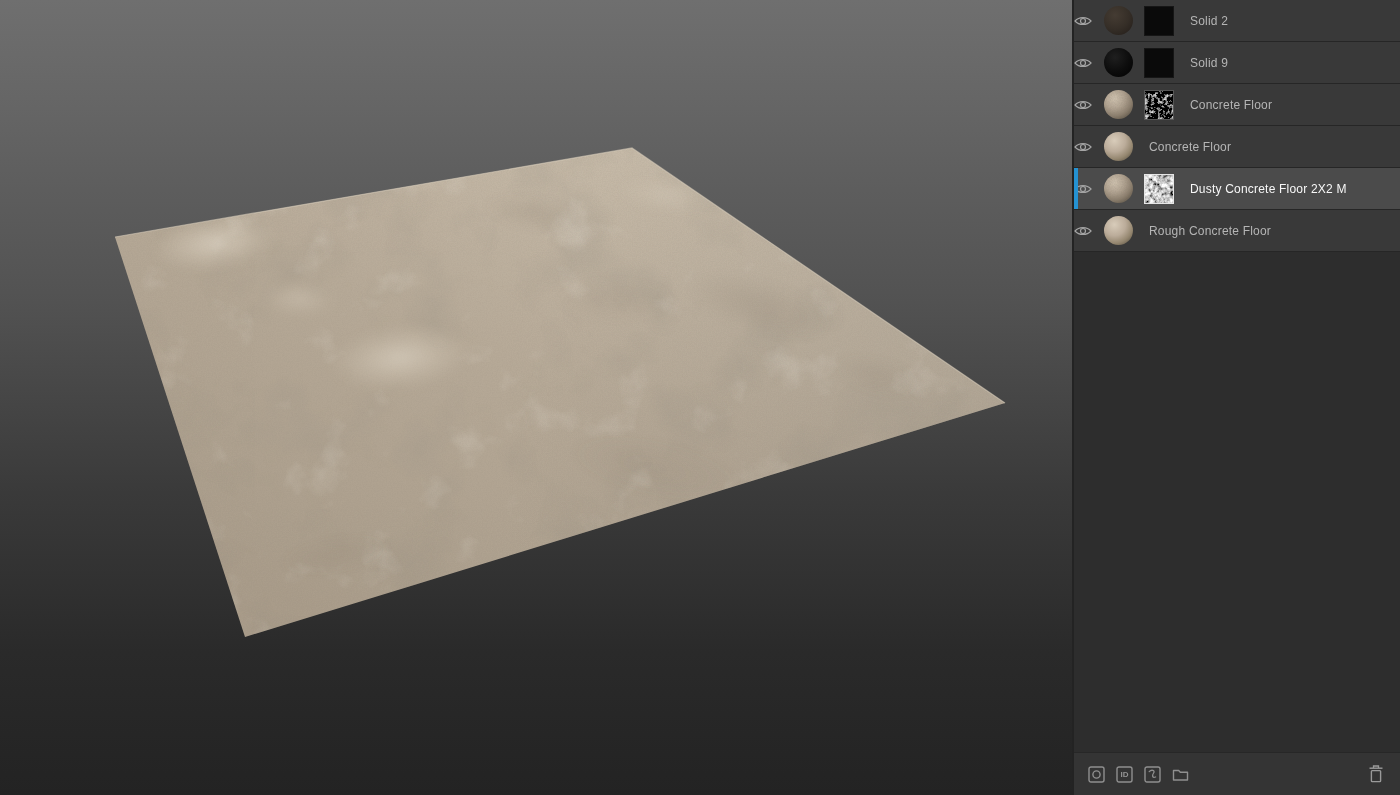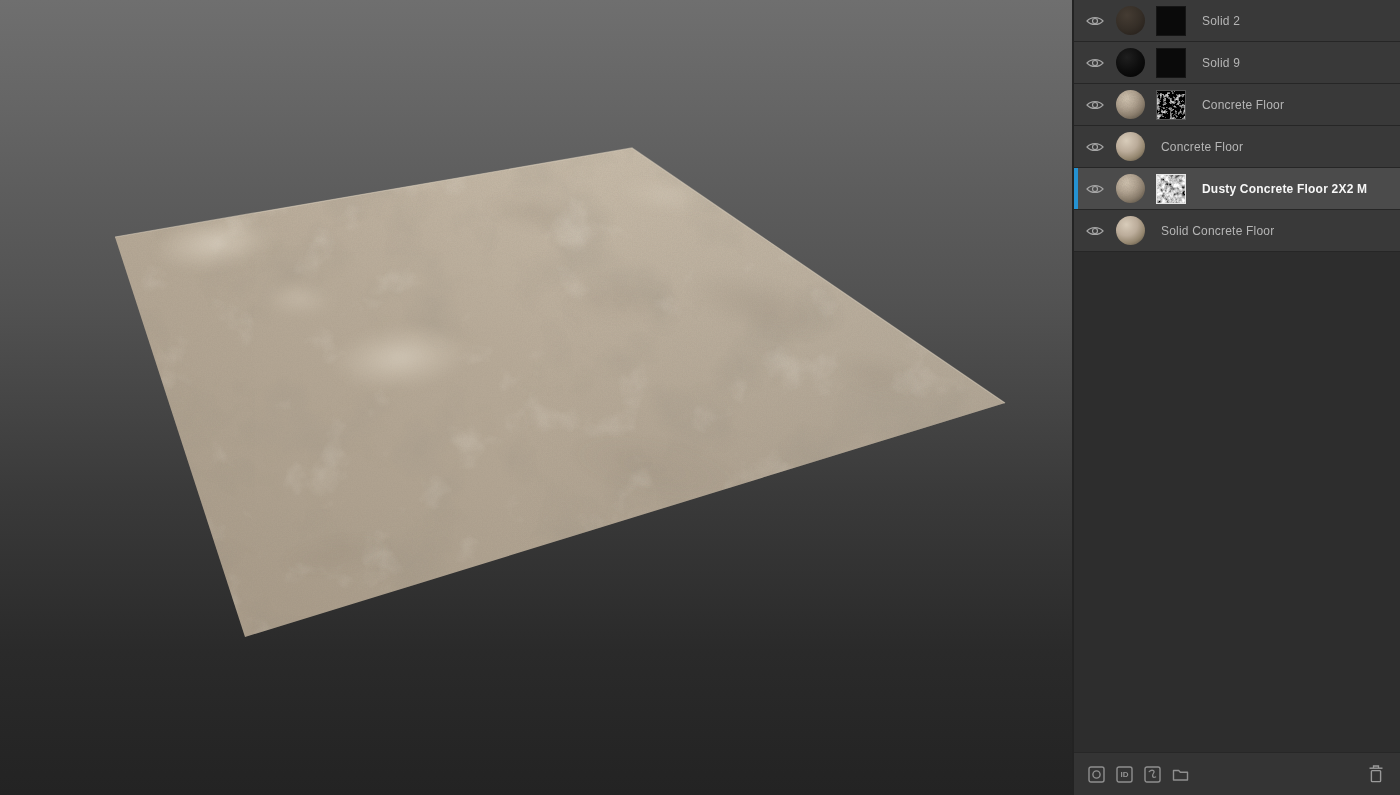--- a/index.html
+++ b/index.html
@@ -16,42 +16,42 @@
   .viewport svg{position:absolute;left:0;top:0;}
   
   .panel{
     position:absolute;left:1072px;top:0;width:328px;height:795px;
     background:#2d2d2d;border-left:2px solid #232323;box-sizing:border-box;
     display:flex;flex-direction:column;
   }
   .layer-row{
     position:relative;height:42px;flex:0 0 42px;
     background:#393939;border-bottom:1px solid #262626;
-    display:flex;align-items:center;padding-left:12px;box-sizing:border-box;
+    display:flex;align-items:center;padding-left:0;box-sizing:border-box;
     cursor:pointer;
   }
   .layer-row.selected{background:#4b4b4b;}
   .accent-bar{
     position:absolute;left:0;top:0;bottom:0;width:4px;background:#2592d2;display:none;
   }
   .layer-row.selected .accent-bar{display:block;}
   .eye{flex:0 0 18px;height:12px;margin-right:12px;}
   .thumb-sphere{flex:0 0 29px;width:29px;height:29px;}
   .thumb-mask{
     flex:0 0 28px;width:28px;height:28px;margin-left:11px;
     border:1px solid #161616;box-sizing:content-box;
   }
   .thumb-mask.grunge-dark{border-color:#565656;}
   .thumb-mask.grunge-light{border-color:#e6e6e6;}
   .thumb-mask.black{background:#0a0a0a;}
   .layer-label{
     margin-left:16px;font-size:12px;color:#b5b5b5;letter-spacing:.2px;
     white-space:nowrap;overflow:hidden;text-overflow:ellipsis;
   }
-  .layer-row.selected .layer-label{color:#f7f7f7;font-weight:bold;}
+  .layer-row.selected .layer-label{color:#f7f7f7;}
   .panel-spacer{flex:1 1 auto;background:#2d2d2d;}
   
   .panel-toolbar{
     flex:0 0 43px;background:#343434;border-top:1px solid #272727;
     display:flex;align-items:center;padding:0 14px;box-sizing:border-box;
   }
   .tb-icon{width:17px;height:17px;margin-right:11px;cursor:pointer;}
   .tb-trash{margin-left:auto;margin-right:2px;width:16px;height:18px;cursor:pointer;}
   .idtxt{font-size:8px;font-weight:bold;fill:#949494;font-family:"Liberation Sans",sans-serif;}
 </style>
@@ -251,21 +251,21 @@
       <div class="layer-row">
 
     <svg class="eye" viewBox="0 0 18 12">
       <path d="M1,6 C5,1.4 13,1.4 17,6 C13,10.6 5,10.6 1,6 Z" fill="none" stroke="#a5a5a5" stroke-width="1.2"></path>
       <circle cx="9" cy="6" r="2.5" fill="none" stroke="#a5a5a5" stroke-width="1.2"></circle>
     </svg>
     <svg class="thumb-sphere" viewBox="0 0 29 29">
           <circle cx="14.5" cy="14.5" r="14.5" fill="url(#sphereSmooth)"></circle>
         </svg>
 
-    <span class="layer-label">Solid Concrete Floor</span>
+    <span class="layer-label">Rough Concrete Floor</span>
   </div>
     </div>
   <div class="panel-spacer"></div>
 
   <div class="panel-toolbar">
     <svg class="tb-icon" viewBox="0 0 17 17">
       <rect x="1" y="1" width="15" height="15" rx="2" fill="none" stroke="#8f8f8f" stroke-width="1.4"></rect>
       <circle cx="8.5" cy="8.5" r="3.6" fill="none" stroke="#8f8f8f" stroke-width="1.4"></circle>
     </svg>
     <svg class="tb-icon" viewBox="0 0 17 17">

